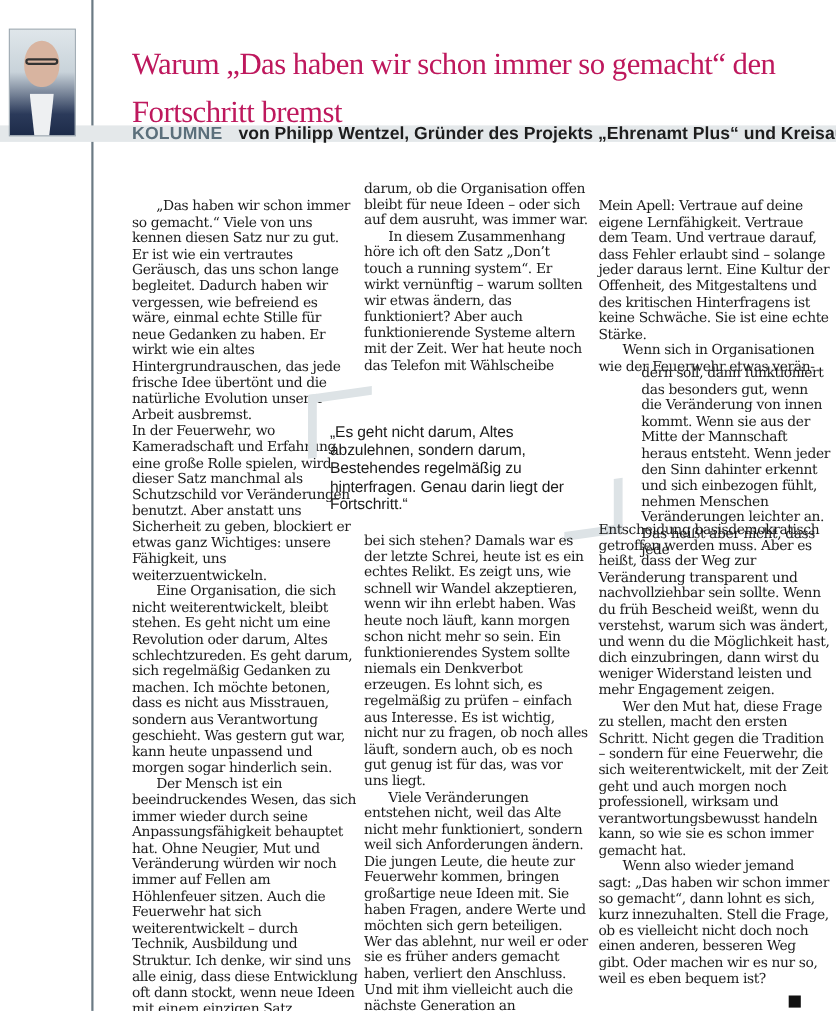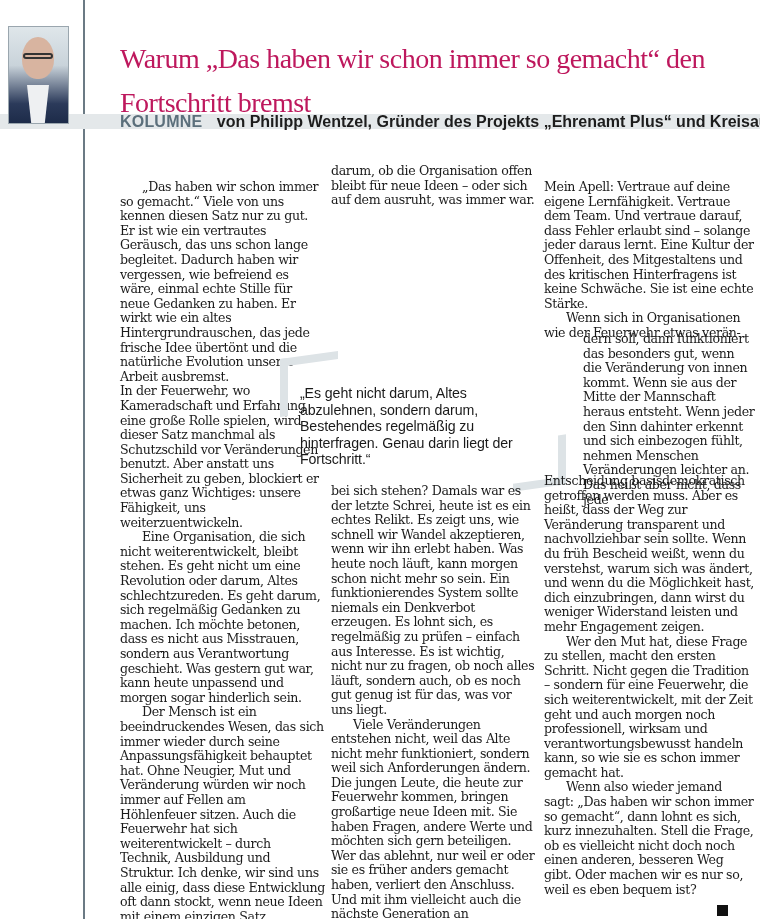--- a/index.html
+++ b/index.html
@@ -48,20 +48,21 @@
 
 <div class="col c1">
   <p class="ind">„Das haben wir schon immer so gemacht.“ Viele von uns kennen diesen Satz nur zu gut. Er ist wie ein vertrautes Geräusch, das uns schon lange begleitet. Dadurch haben wir vergessen, wie befreiend es wäre, einmal echte Stille für neue Gedanken zu haben. Er wirkt wie ein altes Hintergrundrauschen, das jede frische Idee übertönt und die natürliche Evolution unserer Arbeit ausbremst.</p>
   <p>In der Feuerwehr, wo Kameradschaft und Erfahrung eine große Rolle spielen, wird dieser Satz manchmal als Schutzschild vor Veränderungen benutzt. Aber anstatt uns Sicherheit zu geben, blockiert er etwas ganz Wichtiges: unsere Fähigkeit, uns weiterzuentwickeln.</p>
   <p class="ind">Eine Organisation, die sich nicht weiterentwickelt, bleibt stehen. Es geht nicht um eine Revolution oder darum, Altes schlechtzureden. Es geht darum, sich regelmäßig Gedanken zu machen. Ich möchte betonen, dass es nicht aus Misstrauen, sondern aus Verantwortung geschieht. Was gestern gut war, kann heute unpassend und morgen sogar hinderlich sein.</p>
   <p class="ind">Der Mensch ist ein beeindruckendes Wesen, das sich immer wieder durch seine Anpassungsfähigkeit behauptet hat. Ohne Neugier, Mut und Veränderung würden wir noch immer auf Fellen am Höhlenfeuer sitzen. Auch die Feuerwehr hat sich weiterentwickelt – durch Technik, Ausbildung und Struktur. Ich denke, wir sind uns alle einig, dass diese Entwicklung oft dann stockt, wenn neue Ideen mit einem einzigen Satz beiseitegeschoben werden. Dabei geht es längst nicht nur um Geräte oder Einsatzmittel. Es geht darum, wie geführt, wie ausgebildet, wie miteinander umgegangen wird. Und</p>
 </div>
 
 <div class="col c2">
   <p>darum, ob die Organisation offen bleibt für neue Ideen – oder sich auf dem ausruht, was immer war.</p>
+  <p class="ind">In diesem Zusammenhang höre ich oft den Satz „Don’t touch a running system“. Er wirkt vernünftig – warum sollten wir etwas ändern, das funktioniert? Aber auch funktionierende Systeme altern mit der Zeit. Wer hat heute noch das Telefon mit Wählscheibe</p>
 </div>
 
 <div class="bracket-tl"></div>
 <div class="bracket-br"></div>
 <div class="quote">„Es geht nicht darum, Altes abzulehnen, sondern darum, Bestehendes regelmäßig zu hinterfragen. Genau darin liegt der Fortschritt.“</div>
 
 <div class="col c2b">
   <p>bei sich stehen? Damals war es der letzte Schrei, heute ist es ein echtes Relikt. Es zeigt uns, wie schnell wir Wandel akzeptieren, wenn wir ihn erlebt haben. Was heute noch läuft, kann morgen schon nicht mehr so sein. Ein funktionierendes System sollte niemals ein Denkverbot erzeugen. Es lohnt sich, es regelmäßig zu prüfen – einfach aus Interesse. Es ist wichtig, nicht nur zu fragen, ob noch alles läuft, sondern auch, ob es noch gut genug ist für das, was vor uns liegt.</p>
   <p class="ind">Viele Veränderungen entstehen nicht, weil das Alte nicht mehr funktioniert, sondern weil sich Anforderungen ändern. Die jungen Leute, die heute zur Feuerwehr kommen, bringen großartige neue Ideen mit. Sie haben Fragen, andere Werte und möchten sich gern beteiligen. Wer das ablehnt, nur weil er oder sie es früher anders gemacht haben, verliert den Anschluss. Und mit ihm vielleicht auch die nächste Generation an Engagierten.</p>
 

